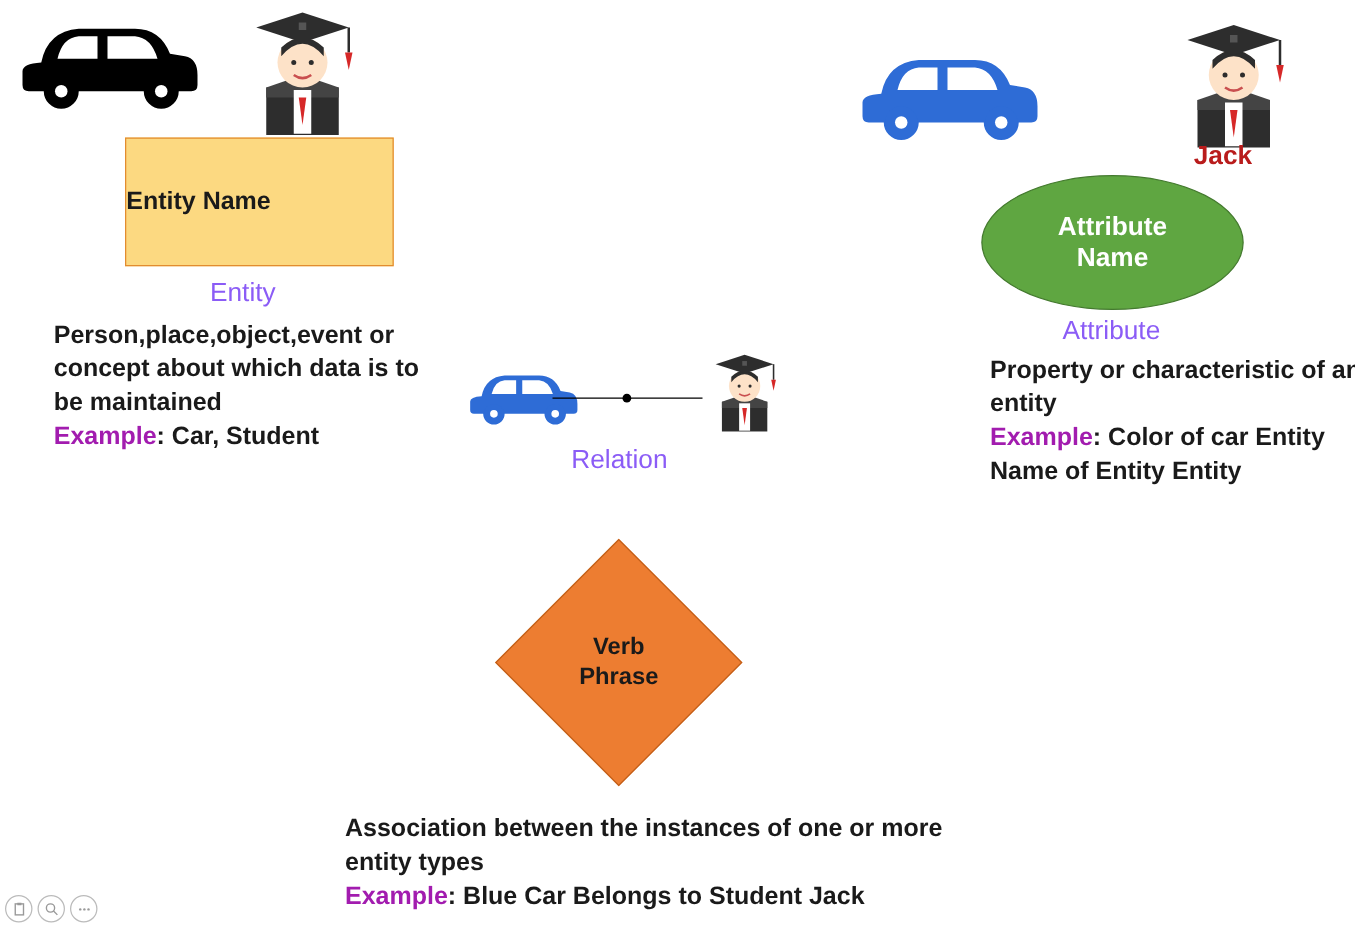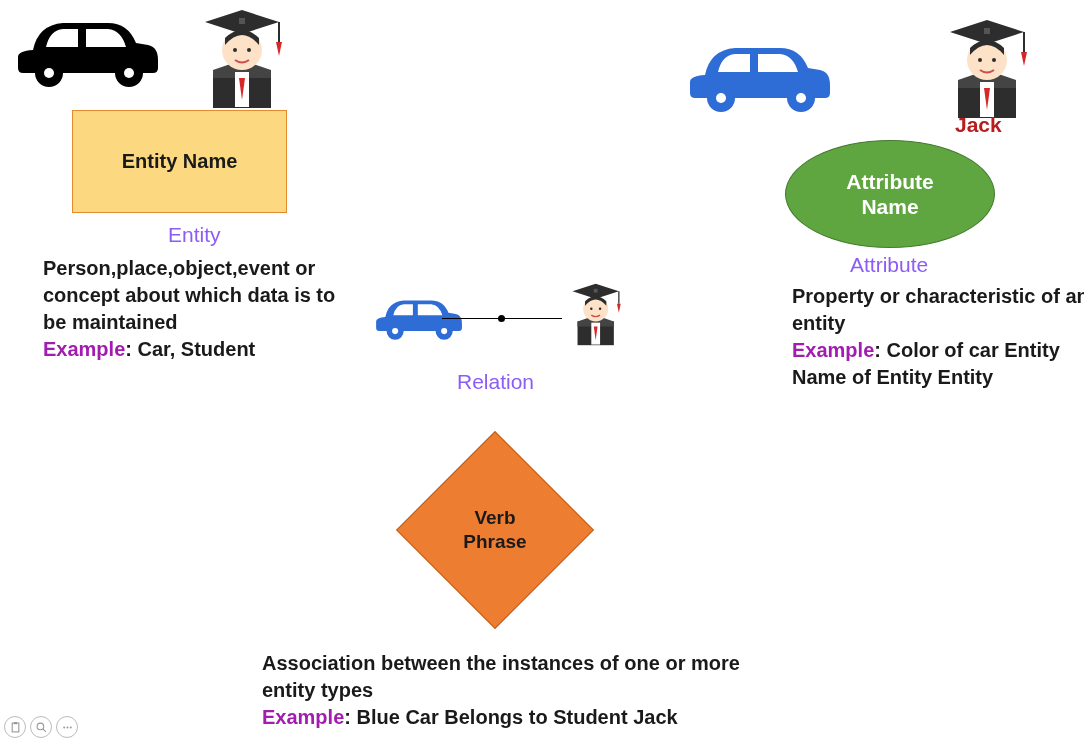--- a/index.html
+++ b/index.html
@@ -6,29 +6,29 @@
 body {
   width: 1084px;
   height: 742px;
   position: relative;
   font-family: "Segoe UI", Arial, sans-serif;
   background: #fff;
   overflow: hidden;
 }
 .entity-box {
   position: absolute;
-  left: 72px;
+  left: 100px;
   top: 110px;
   width: 215px;
   height: 103px;
   background: #fcd981;
   border: 1px solid #e28c2f;
   display: flex;
   align-items: center;
-  justify-content: center;
+  justify-content: flex-start;
   font-weight: 700;
   font-size: 20px;
   color: #1a1a1a;
 }
 .label-orange {
   color: #8b5cf6;
   font-weight: 400;
   font-size: 21px;
   position: absolute;
 }
@@ -195,29 +195,29 @@
     <circle cx="50" cy="50" r="2" fill="#2d2d2d"></circle>
       <circle cx="64" cy="50" r="2" fill="#2d2d2d"></circle>
     <path d="M50 60 Q57 65 64 60" stroke="#c94f4f" stroke-width="2" fill="none"></path>
     <polygon points="20,22 57,10 94,22 57,34" fill="#2d2d2d"></polygon>
     <rect x="54" y="18" width="6" height="6" fill="#555"></rect>
     <line x1="94" y1="22" x2="94" y2="42" stroke="#2d2d2d" stroke-width="2"></line>
     <polygon points="91,42 97,42 94,56" fill="#d62828"></polygon>
   </svg>
 </div>
 
-<div class="label-orange" style="left:457px;top:370px;">Relation</div>
+<div class="label-orange" style="left:457px;top:356px;">Relation</div>
 
 <div class="diamond-wrap">
   <div class="diamond"></div>
   <div class="diamond-text" style="white-space:pre-line;">Verb
 Phrase</div>
 </div>
 
-<div class="desc" style="left:262px;top:650px;width:530px;">
+<div class="desc" style="left:276px;top:650px;width:530px;">
   <span>Association between the instances of one or more entity types</span><br>
   <span class="example">Example</span><span>: Blue Car Belongs to Student Jack</span>
 </div>
 
 <div class="car" style="left:680px;top:30px;">
   <svg width="155" height="90" viewBox="0 0 155 90">
     <path fill="#2e6cd6" d="M25 45 Q30 20 55 18 L100 18 Q120 18 128 38 L140 40 Q150 42 150 55 L150 63 Q150 68 145 68 L135 68 A14 14 0 1 1 107 68 L55 68 A14 14 0 1 1 27 68 L15 68 Q10 68 10 63 L10 52 Q10 46 25 45 Z M38 42 L70 42 L70 24 L55 24 Q42 25 38 42 Z M78 42 L118 42 Q113 25 100 24 L78 24 Z"></path>
     <circle cx="41" cy="68" r="13" fill="#2e6cd6"></circle>
       <circle cx="41" cy="68" r="5" fill="#fff"></circle>
     <circle cx="121" cy="68" r="13" fill="#2e6cd6"></circle>

